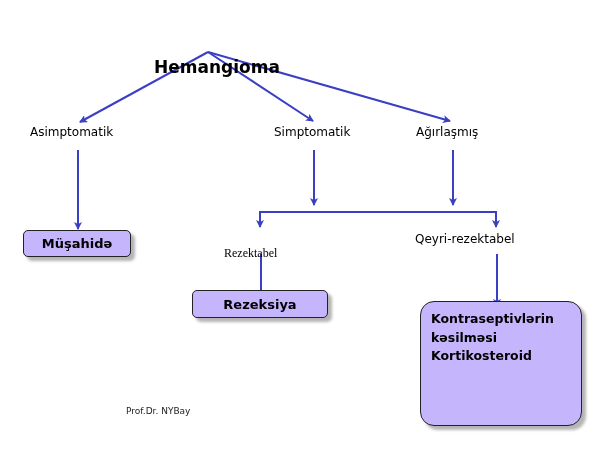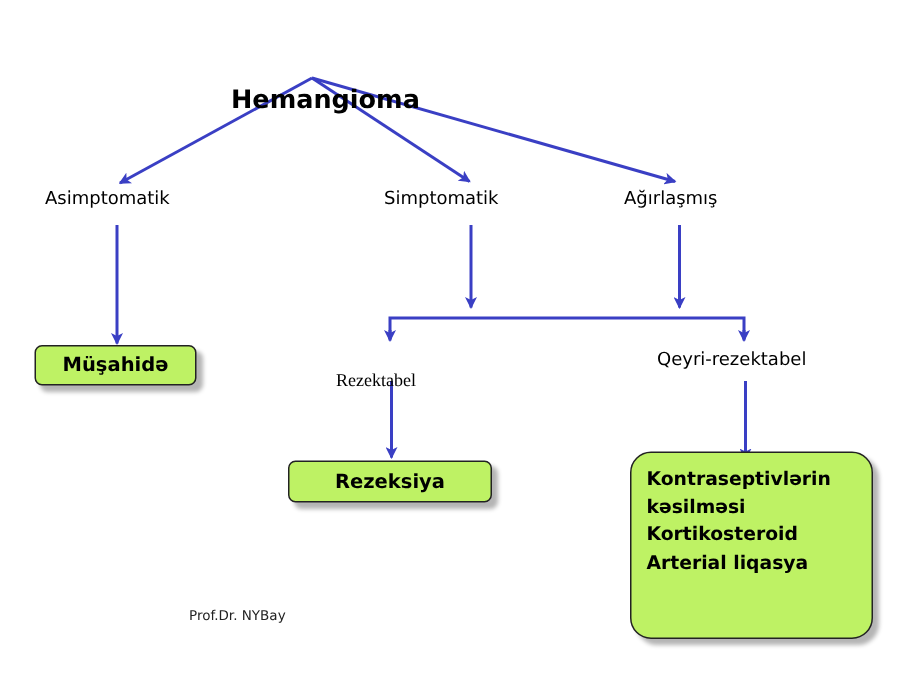--- a/index.html
+++ b/index.html
@@ -1,21 +1,21 @@
 <!DOCTYPE html>
 <html><head>
   <meta charset="utf-8">
   <style>
     html, body { margin: 0; padding: 0; background: #ffffff; }
     body { width: 600px; height: 450px; position: relative; overflow: hidden;
            font-family: "DejaVu Sans", "Liberation Sans", sans-serif; color: #000; }
     .node { position: absolute; white-space: nowrap; }
     .title { font-weight: bold; font-size: 17px; margin-top: 31px; }
     .label { font-size: 12px; }
-    .box { position: absolute; background: #bef264; border: 1.3px solid #222;
+    .box { position: absolute; background: #c4b5fd; border: 1.3px solid #222;
            box-shadow: 4px 4px 3px #b5b5b5; font-weight: bold; font-size: 13px; }
     .box-center { display: flex; align-items: center; justify-content: center; }
     .box-list { border-radius: 14px; padding: 8px 0 0 10px; box-sizing: border-box; }
     .box-list div { line-height: 18.5px; font-size: 12.5px; }
     .credit { font-size: 9px; color: #222; padding-left: 48px; }
     svg.edges { position: absolute; left: 0; top: 0; }
   </style>
 </head>
 <body>
 
@@ -36,34 +36,33 @@
     <line x1="260" y1="220" x2="260" y2="227" marker-end="url(#ah)"></line>
     <line x1="496" y1="220" x2="496" y2="227" marker-end="url(#ah)"></line>
     <line x1="261" y1="254" x2="261" y2="305" marker-end="url(#ah)"></line>
     <line x1="497" y1="254" x2="497" y2="306" marker-end="url(#ah)"></line>
   </g>
 </svg>
 
 <div class="node title" style="left:154px; top:26px;">Hemangioma</div>
 
 <div class="node label" style="left:30px; top:125px;">Asimptomatik</div>
-<div class="node label" style="left:256px; top:125px;">Simptomatik</div>
+<div class="node label" style="left:274px; top:125px;">Simptomatik</div>
 <div class="node label" style="left:416px; top:125px;">Ağırlaşmış</div>
 
 <div class="box box-center" style="left:23px; top:230px; width:106px; height:25px; border-radius:5px;">
   <span>Müşahidə</span>
 </div>
 
 <div class="node label" style="left:224px; top:246px;font-family:Liberation Serif, serif;">Rezektabel</div>
-<div class="node label" style="left:438px; top:232px;">Qeyri-rezektabel</div>
+<div class="node label" style="left:415px; top:232px;">Qeyri-rezektabel</div>
 
-<div class="box box-center" style="left:192px; top:307px; width:134px; height:26px; border-radius:5px;">
+<div class="box box-center" style="left:192px; top:290px; width:134px; height:26px; border-radius:5px;">
   <span>Rezeksiya</span>
 </div>
 
 <div class="box box-list" style="left:420px; top:301px; width:162px; height:125px;">
   <div>Kontraseptivlərin</div>
   <div>kəsilməsi</div>
   <div>Kortikosteroid</div>
-  <div>Arterial liqasya</div>
 </div>
 
 <div class="node credit" style="left:78px; top:406px;">Prof.Dr. NYBay</div>
 
 </body></html>

